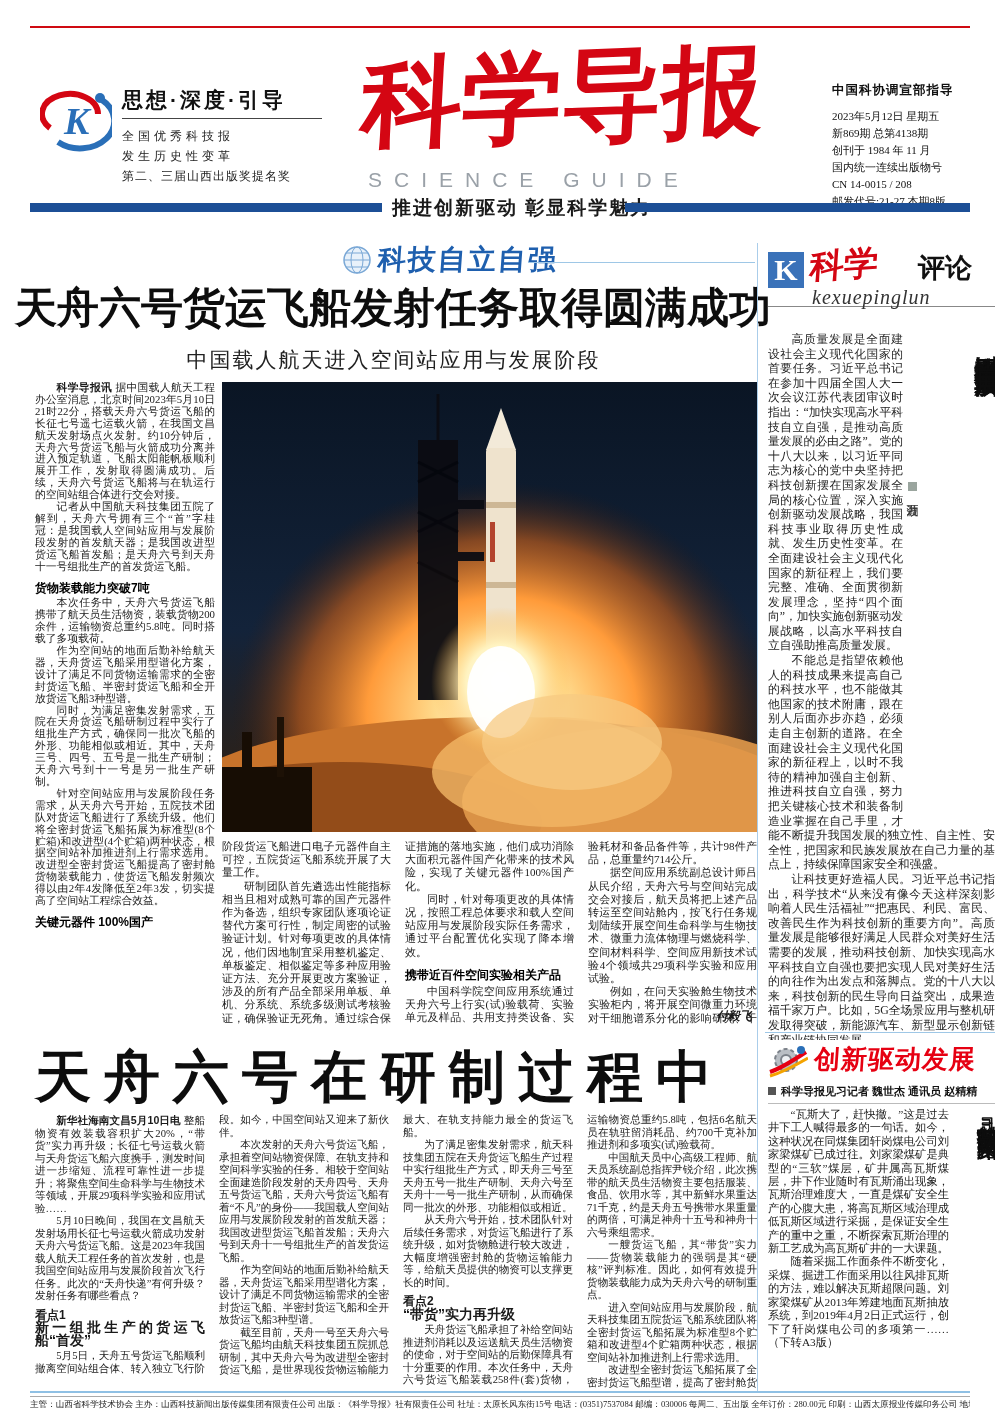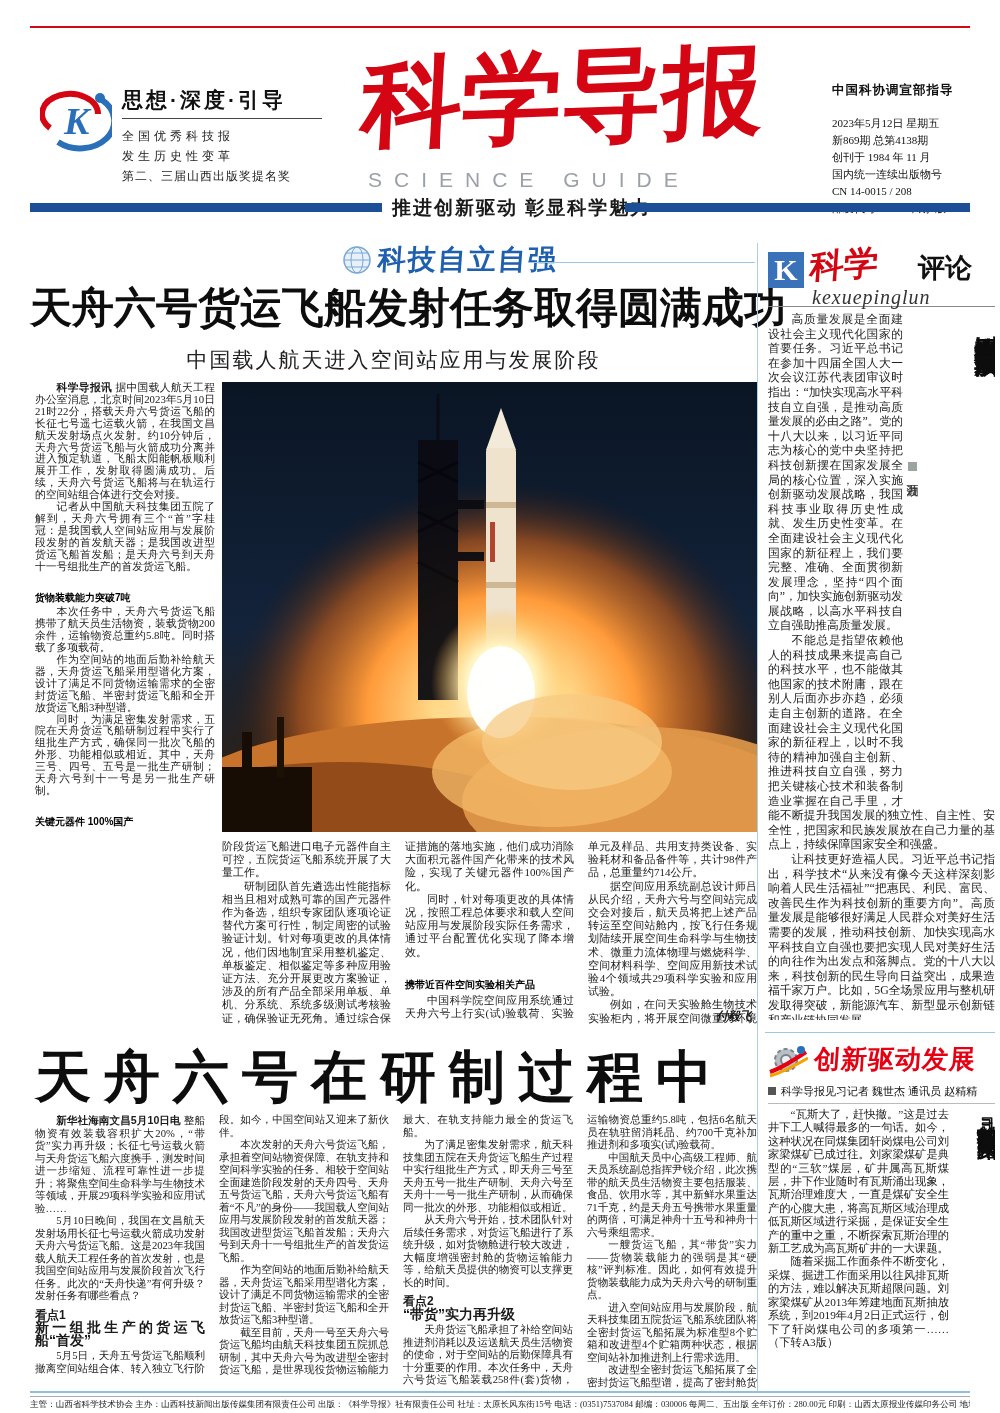--- a/index.html
+++ b/index.html
@@ -13,77 +13,77 @@
         font-size:21px;letter-spacing:3px;color:#111;}
   .brand-rule{left:122px;top:118px;width:200px;height:1px;background:#444;}
   .honor{left:122px;top:0;font-size:12px;color:#222;letter-spacing:4px;font-family:Liberation Mono, monospace;}
   .h1{top:128px;} .h2{top:148px;} .h3{top:168px;letter-spacing:1px;}
   .masthead{left:352px;top:28px;width:420px;height:150px;text-align:center;
         font-family:"Liberation Serif",serif;font-weight:bold;color:#d40613;
         font-size:100px;line-height:140px;transform:skewX(-5deg) rotate(-2deg);white-space:nowrap;}
   .masthead-en{left:368px;top:168px;width:300px;font-family:"Liberation Sans",sans-serif;
         font-size:21px;letter-spacing:12px;color:#9aa1a8;white-space:nowrap;}
   .pubinfo{left:832px;top:82px;width:162px;font-size:11px;line-height:17px;color:#111;text-align:justify;}
-  .pubinfo .guide{font-weight:bold;font-size:12.5px;letter-spacing:1px;margin-bottom:16px;}
+  .pubinfo .guide{font-weight:bold;font-size:12.5px;letter-spacing:1px;margin-bottom:9px;}
   
   .bar{top:203px;height:9px;background:#1c4f96;}
   .bar-l{left:30px;width:352px;}
   .bar-r{left:625px;width:345px;}
   .slogan{left:392px;top:195px;width:226px;text-align:center;font-family:"Liberation Sans",sans-serif;
         font-weight:bold;font-size:19px;letter-spacing:2px;color:#1a1a1a;white-space:nowrap;}
   
   .badge{left:342px;top:243px;height:34px;display:flex;align-items:center;gap:6px;}
   .badge-text{font-family:"Liberation Serif",serif;font-weight:bold;font-size:28px;color:#1e5fae;
         letter-spacing:2px;transform:skewX(-4deg);}
   .badge-rule{left:528px;top:262px;width:227px;height:1px;background:#9ec7e6;}
-  .lead-headline{left:30px;top:280px;width:727px;text-align:left;font-family:"Liberation Sans",sans-serif;
+  .lead-headline{left:15px;top:280px;width:727px;text-align:left;font-family:"Liberation Sans",sans-serif;
         font-weight:900;font-size:42px;letter-spacing:0px;color:#0d0d0d;transform:scaleX(1.0);white-space:nowrap;}
   .lead-deck{left:30px;top:346px;width:727px;text-align:center;font-size:21px;color:#222;letter-spacing:2px;}
   .col1{left:35px;top:382px;width:180px;height:648px;overflow:hidden;font-size:10.8px;line-height:11.9px;
         text-align:justify;}
   .para{margin:0;text-indent:2em;}
-  .subhead{margin:19px 0 3px 0;font-family:"Liberation Sans",sans-serif;font-weight:bold;font-size:10px;
+  .subhead{margin:10px 0 3px 0;font-family:"Liberation Sans",sans-serif;font-weight:bold;font-size:12px;
         text-indent:0;color:#000;}
   .kd{margin:6px 0 0 0;font-family:"Liberation Sans",sans-serif;font-weight:bold;font-size:12px;}
   .kd2{margin:0 0 4px 0;font-family:"Liberation Sans",sans-serif;font-weight:bold;font-size:14px;}
   .photo{left:222px;top:382px;width:535px;height:450px;overflow:hidden;background:#0e1b2c;}
   .cont{left:222px;top:840px;width:535px;height:190px;overflow:hidden;font-size:11px;line-height:13.2px;
         text-align:justify;column-count:3;column-gap:14px;}
   .lead-author{left:632px;top:1008px;width:120px;text-align:right;font-family:"Liberation Sans",sans-serif;
         font-weight:bold;font-size:12px;font-style:italic;}
   
   .vrule{left:757px;top:243px;width:1px;height:1149px;background:#aacdea;}
   .comm-head{left:768px;top:248px;width:227px;height:58px;border-bottom:1px solid #888;}
   .k-box{position:absolute;left:0;top:4px;width:36px;height:36px;background:#3a72b9;color:#fff;
         font-family:"Liberation Serif",serif;font-weight:bold;font-size:30px;text-align:center;line-height:36px;}
   .comm-red{position:absolute;left:42px;top:-6px;font-family:"Liberation Serif",serif;font-weight:bold;
         font-size:34px;color:#d40613;transform:skewX(-8deg) rotate(-4deg);}
   .comm-black{position:absolute;left:118px;top:2px;font-family:"Liberation Sans",sans-serif;font-weight:bold;
         font-size:27px;color:#111;margin-left:32px;}
   .comm-pinyin{position:absolute;left:44px;top:38px;font-style:italic;font-size:20px;color:#333;letter-spacing:1px;}
-  .essay{left:768px;top:312px;width:227px;height:708px;overflow:hidden;font-size:11.8px;line-height:14.6px;
+  .essay{left:768px;top:332px;width:227px;height:708px;overflow:hidden;font-size:11.8px;line-height:14.6px;
         text-align:justify;color:#222;}
   .essay .para{text-indent:2em;}
   .essay-float{float:right;width:92px;height:496px;position:relative;}
   .vtitle{position:absolute;right:0;top:2px;writing-mode:vertical-rl;font-family:"Liberation Sans",sans-serif;
         font-weight:900;font-size:27px;letter-spacing:1px;color:#0d0d0d;height:492px;}
   .vauthor{position:absolute;left:2px;top:150px;writing-mode:vertical-rl;font-size:12px;color:#333;}
   .vauthor .sq{display:inline-block;width:9px;height:9px;background:#9aa59e;margin-bottom:4px;}
   .comm-box-rule{left:765px;top:1032px;width:230px;height:1px;background:#9ec7e6;}
   
   .spot-headline{left:35px;top:1040px;width:722px;font-family:"Liberation Sans",sans-serif;font-weight:900;
         font-size:56px;letter-spacing:13px;color:#0d0d0d;white-space:nowrap;}
   .spot-cols{left:35px;top:1114px;width:722px;height:276px;overflow:hidden;column-count:4;column-gap:14px;
         font-size:10.6px;line-height:12.5px;text-align:justify;}
   .bottomrule{left:30px;top:1391px;width:940px;height:2px;background:#8fc0e4;}
   
   .inno-head{left:768px;top:1042px;width:227px;height:36px;}
   .inno-label{position:absolute;left:46px;top:0;font-family:"Liberation Sans",sans-serif;font-weight:900;
         font-size:26px;color:#e60012;letter-spacing:1px;transform:skewX(-4deg);white-space:nowrap;}
-  .inno-byline{left:768px;top:1084px;width:227px;font-family:"Liberation Sans",sans-serif;font-weight:normal;
+  .inno-byline{left:768px;top:1084px;width:227px;font-family:"Liberation Sans",sans-serif;font-weight:bold;
         font-size:11px;color:#111;border-bottom:1px solid #bbb;padding-bottom:4px;}
   .inno-byline .sq{display:inline-block;width:8px;height:8px;background:#555;margin-right:5px;}
   .inno-body{left:768px;top:1108px;width:227px;height:280px;overflow:hidden;font-size:11.3px;line-height:13.4px;
         text-align:justify;}
   .inno-float{float:right;width:46px;height:300px;position:relative;}
   .inno-vtitle{position:absolute;right:0;top:0;writing-mode:vertical-rl;font-family:"Liberation Sans",sans-serif;
         font-weight:900;font-size:22px;color:#0d0d0d;height:300px;letter-spacing:1px;}
   
   .footrule{left:30px;top:1396px;width:940px;height:1px;background:#aaa;}
   .footer{left:30px;top:1399px;width:940px;font-size:8.6px;color:#222;white-space:nowrap;overflow:hidden;}
@@ -141,20 +141,21 @@
   <div class="abs lead-headline">天舟六号货运飞船发射任务取得圆满成功</div>
   <div class="abs lead-deck">中国载人航天进入空间站应用与发展阶段</div>
 
   <div class="abs col1">
       <p class="para"><strong style="font-family: &quot;Liberation Sans&quot;, sans-serif;">科学导报讯 </strong>据中国载人航天工程办公室消息，北京时间2023年5月10日21时22分，搭载天舟六号货运飞船的长征七号遥七运载火箭，在我国文昌航天发射场点火发射。约10分钟后，天舟六号货运飞船与火箭成功分离并进入预定轨道，飞船太阳能帆板顺利展开工作，发射取得圆满成功。后续，天舟六号货运飞船将与在轨运行的空间站组合体进行交会对接。</p>
       <p class="para">记者从中国航天科技集团五院了解到，天舟六号拥有三个“首”字桂冠：是我国载人空间站应用与发展阶段发射的首发航天器；是我国改进型货运飞船首发船；是天舟六号到天舟十一号组批生产的首发货运飞船。</p>
       <h4 class="subhead">货物装载能力突破7吨</h4>
       <p class="para">本次任务中，天舟六号货运飞船携带了航天员生活物资，装载货物200余件，运输物资总重约5.8吨。同时搭载了多项载荷。</p>
       <p class="para">作为空间站的地面后勤补给航天器，天舟货运飞船采用型谱化方案，设计了满足不同货物运输需求的全密封货运飞船、半密封货运飞船和全开放货运飞船3种型谱。</p>
       <p class="para">同时，为满足密集发射需求，五院在天舟货运飞船研制过程中实行了组批生产方式，确保同一批次飞船的外形、功能相似或相近。其中，天舟三号、四号、五号是一批生产研制；天舟六号到十一号是另一批生产研制。</p>
+      <p class="para">针对空间站应用与发展阶段任务需求，从天舟六号开始，五院技术团队对货运飞船进行了系统升级。他们将全密封货运飞船拓展为标准型(8个贮箱)和改进型(4个贮箱)两种状态，根据空间站补加推进剂上行需求选用。改进型全密封货运飞船提高了密封舱货物装载能力，使货运飞船发射频次得以由2年4发降低至2年3发，切实提高了空间站工程综合效益。</p>
       <h4 class="subhead">关键元器件 100%国产</h4>
     </div>
 
   <div class="abs photo">
     <svg width="535" height="450" viewBox="0 0 535 450">
       <defs>
         <linearGradient id="sky" x1="0" y1="0" x2="0" y2="1">
           <stop offset="0" stop-color="#0a1524"></stop>
             <stop offset="0.55" stop-color="#13233a"></stop>
           <stop offset="1" stop-color="#35200c"></stop>

